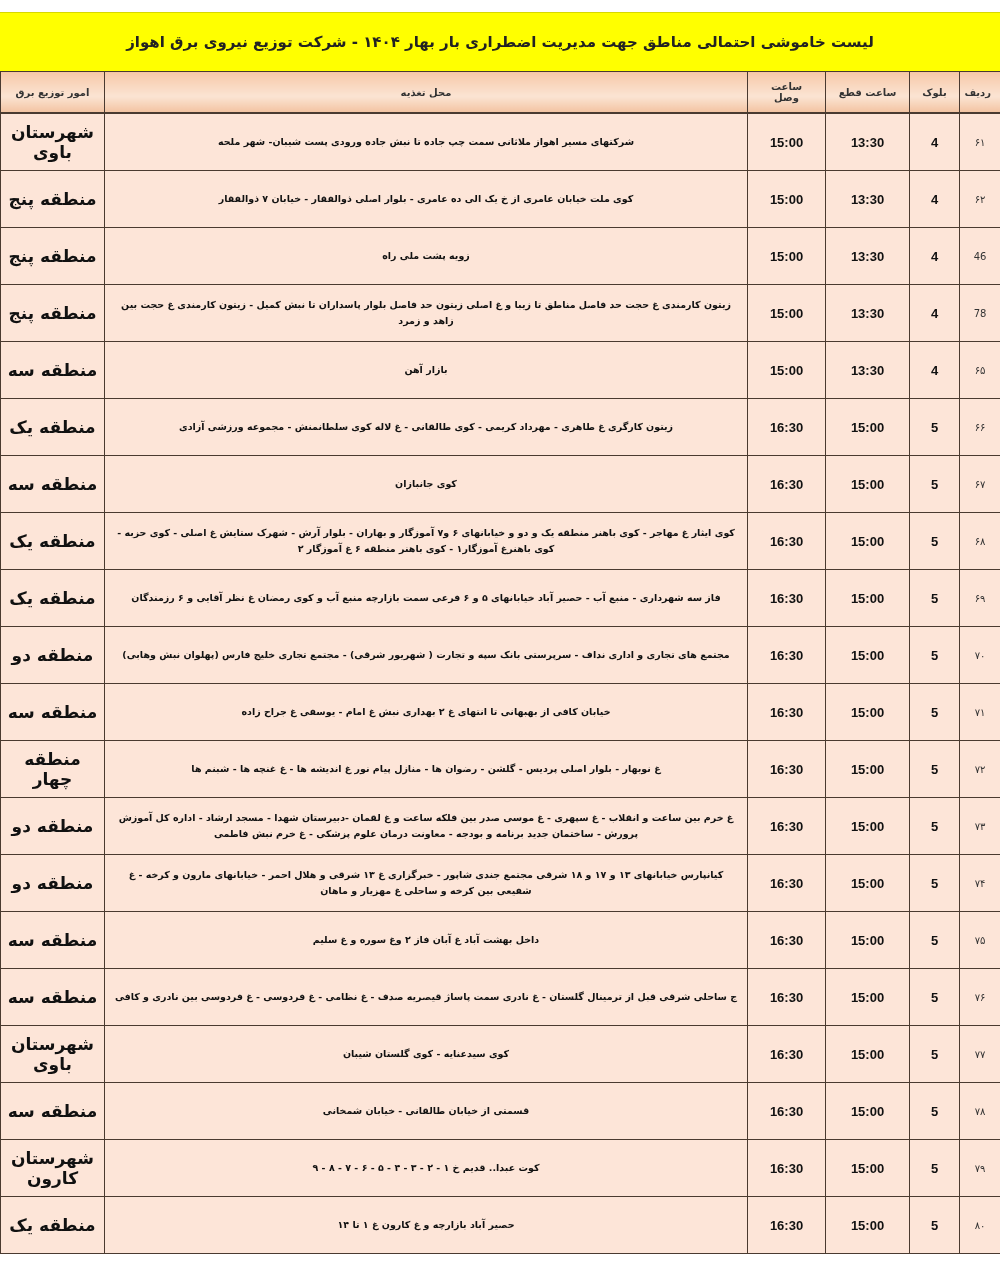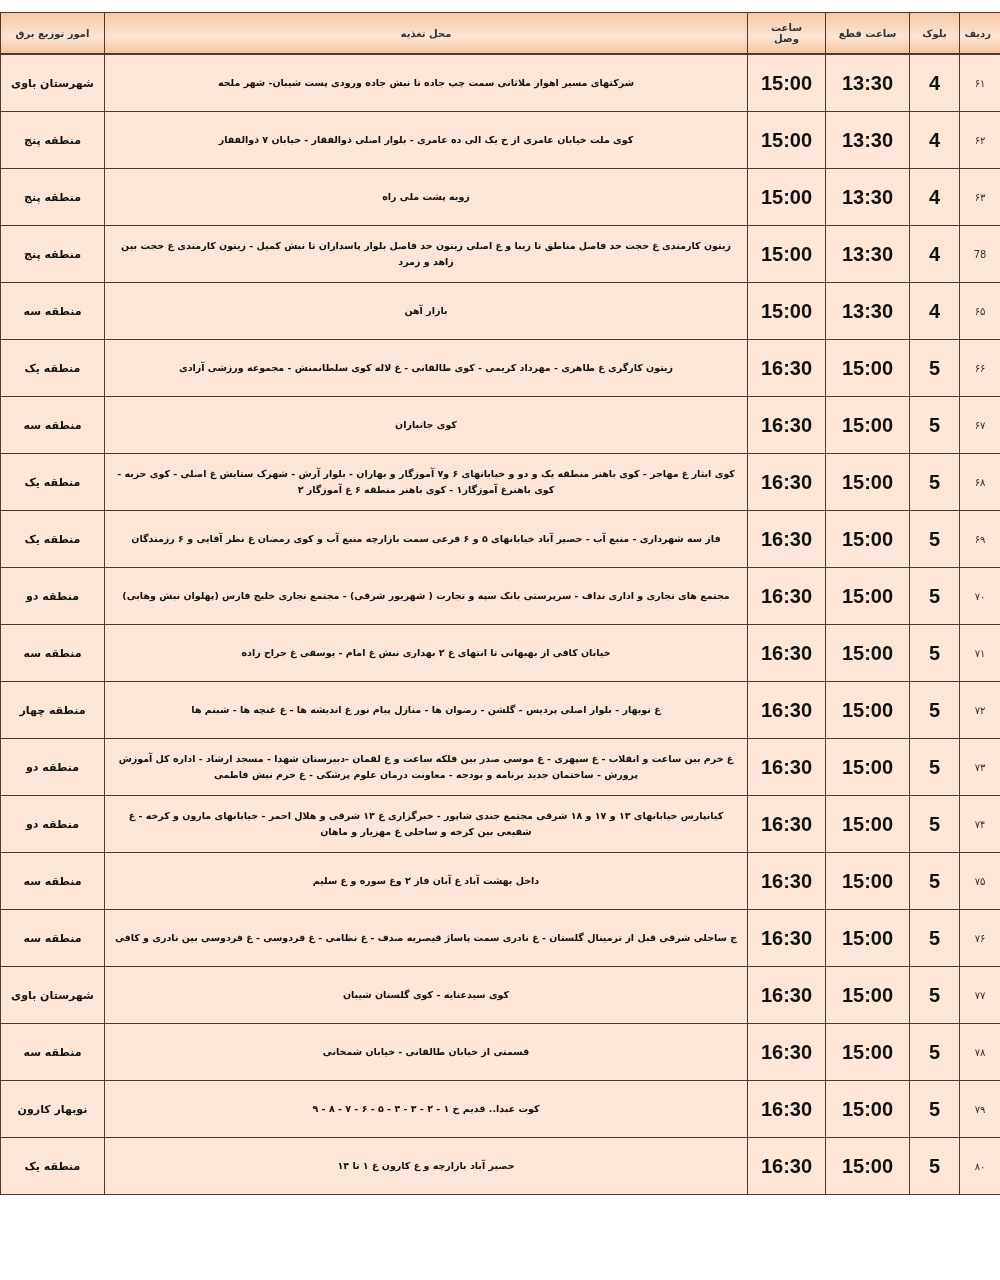--- a/index.html
+++ b/index.html
@@ -13,28 +13,29 @@
               justify-content: center; font-family: "Liberation Sans", sans-serif;
               font-weight: bold; font-size: 25px; color: #1a1a1a; letter-spacing: 0.5px;
               border-bottom: 1px solid #b30000; }
   table { border-collapse: collapse; width: 1000px; table-layout: fixed; direction: rtl; }
   th { height: 22px; font-size: 10px; font-weight: bold; color: #333;
        background: linear-gradient(to bottom, #f7c9a9, #fbe4d3 60%, #f3c3a1);
        border: 1px solid #4a3a30; border-bottom: 2px solid #4a3a30; padding: 9px; }
   td { height: 56px; background: #fde5d8; border: 1px solid #4a3a30;
        text-align: center; vertical-align: middle; padding: 0 6px; color: #111; }
   td.num { font-size: 10px; color: #333; }
-  td.blk, td.time { font-family: "Liberation Sans", sans-serif; font-weight: bold; font-size: 20px; }
+  td.blk, td.time { font-family: "Liberation Sans", sans-serif; font-weight: bold; font-size: 13px; }
   td.addr { font-size: 9.5px; font-weight: bold; line-height: 1.7; }
-  td.dist { font-size: 11px; font-weight: bold; }
+  td.dist { font-size: 17px; font-weight: bold; }
 </style>
 </head>
 <body>
 
 <div class="sheet">
+  <div class="title-bar">لیست خاموشی احتمالی مناطق جهت مدیریت اضطراری بار بهار ۱۴۰۴ - شرکت توزیع نیروی برق اهواز</div>
 
   <table>
     <colgroup>
       <col style="width:41px">
       <col style="width:50px">
       <col style="width:84px">
       <col style="width:78px">
       <col style="width:643px">
       <col style="width:104px">
     </colgroup>
@@ -59,21 +60,21 @@
         </tr>
         <tr>
           <td class="num">۶۲</td>
           <td class="blk">4</td>
           <td class="time">13:30</td>
           <td class="time">15:00</td>
           <td class="addr">کوی ملت خیابان عامری از خ یک الی ده عامری - بلوار اصلی ذوالفقار - خیابان ۷ ذوالفقار</td>
           <td class="dist">منطقه پنج</td>
         </tr>
         <tr>
-          <td class="num">۶۳</td>
+          <td class="num">46</td>
           <td class="blk">4</td>
           <td class="time">13:30</td>
           <td class="time">15:00</td>
           <td class="addr">زویه پشت ملی راه</td>
           <td class="dist">منطقه پنج</td>
         </tr>
         <tr>
           <td class="num">78</td>
           <td class="blk">4</td>
           <td class="time">13:30</td>
@@ -192,21 +193,21 @@
           <td class="time">16:30</td>
           <td class="addr">قسمتی از خیابان طالقانی - خیابان شمخانی</td>
           <td class="dist">منطقه سه</td>
         </tr>
         <tr>
           <td class="num">۷۹</td>
           <td class="blk">5</td>
           <td class="time">15:00</td>
           <td class="time">16:30</td>
           <td class="addr">کوت عبدا.. قدیم خ ۱ - ۲ - ۳ - ۴ - ۵ - ۶ - ۷ - ۸ - ۹</td>
-          <td class="dist">نوبهار کارون</td>
+          <td class="dist">شهرستان کارون</td>
         </tr>
         <tr>
           <td class="num">۸۰</td>
           <td class="blk">5</td>
           <td class="time">15:00</td>
           <td class="time">16:30</td>
           <td class="addr">حصیر آباد بازارچه و غ کارون غ ۱ تا ۱۴</td>
           <td class="dist">منطقه یک</td>
         </tr>
       </tbody>

